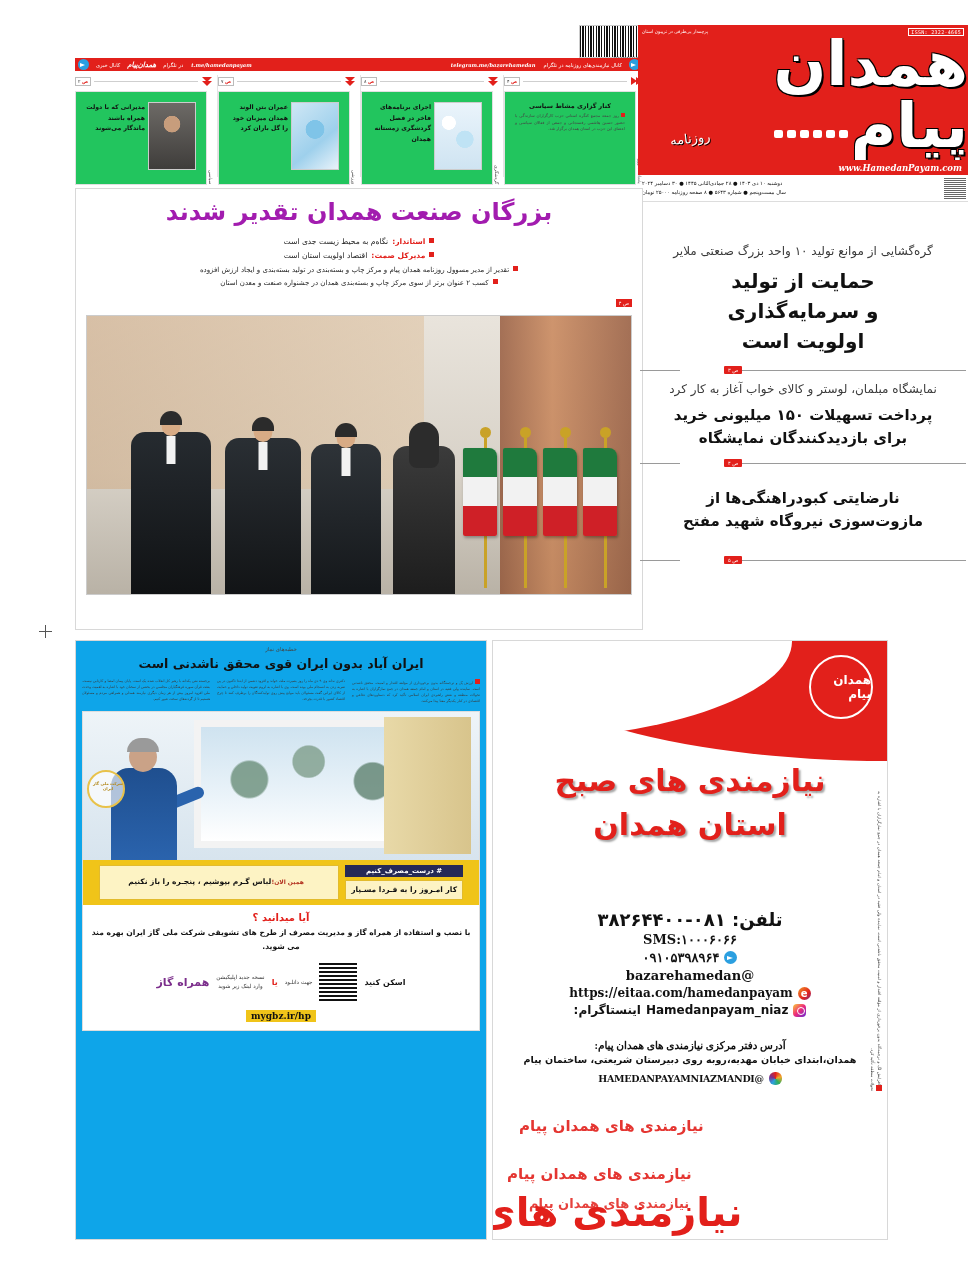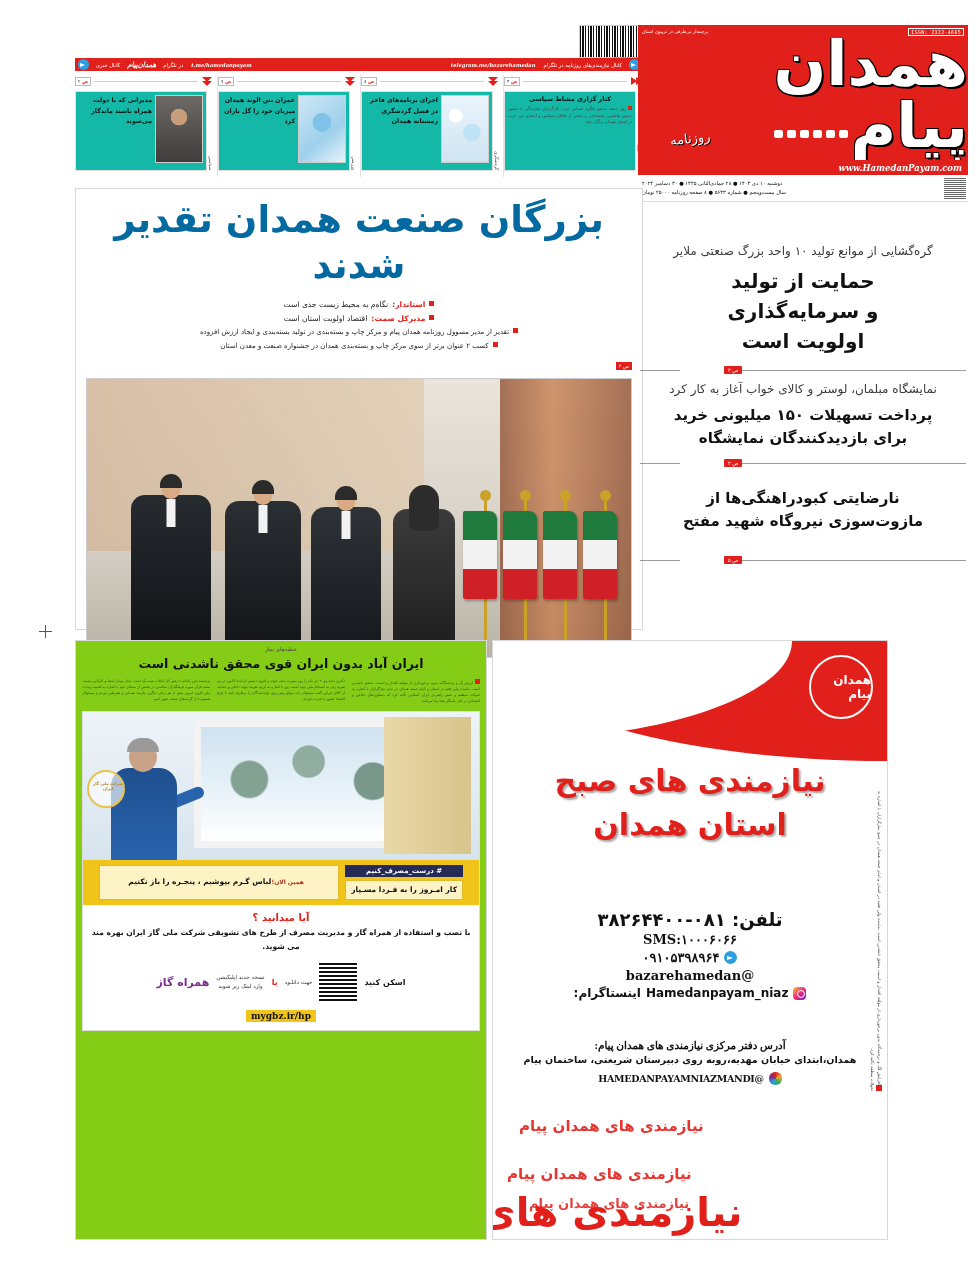--- a/index.html
+++ b/index.html
@@ -44,21 +44,21 @@
   .t-head{display:flex;align-items:center;direction:rtl;height:13px;}
   .t-arrow{width:13px;height:12px;position:relative;flex:0 0 auto;}
   .t-arrow svg{display:block;}
   .t-rule{flex:1;height:1px;background:#cfcfcf;margin:0 3px;}
   .t-page{font-size:4.6px;color:#333;border:1px solid #bbb;padding:0 2px;line-height:7px;
           background:#fff;white-space:nowrap;}
   .t-page b{color:#e2201b;}
   .t-body{display:flex;direction:rtl;margin-top:3px;}
   .t-sidelabel{writing-mode:vertical-rl;font-size:4.6px;color:#444;
                padding:1px 1px;letter-spacing:.3px;white-space:nowrap;flex:0 0 auto;}
-  .t-inner{flex:1;border:1px solid #e0e0e0;padding:3px;background:#14b8a6;min-height:72px;}
+  .t-inner{flex:1;border:1px solid #e0e0e0;padding:10px;background:#22c55e;min-height:72px;}
   .t-title{font-size:6.4px;font-weight:bold;text-align:center;line-height:1.45;color:#111;}
   .t-text{font-size:4.1px;line-height:1.55;color:#444;text-align:justify;margin-top:2px;}
   .t-text .sq{display:inline-block;width:4px;height:4px;background:#e2201b;margin-left:2px;}
   .t-withimg{display:flex;direction:rtl;gap:3px;}
   .t-withimg .ti-txt{flex:1;font-size:6.2px;font-weight:bold;line-height:1.7;
                      text-align:right;color:#111;}
   .thumb{width:46px;height:66px;border:1px solid #ccc;flex:0 0 auto;background:#dfe9f2;}
   .thumb.snow{background:
       radial-gradient(circle at 30% 30%,#fff 12%,transparent 13%),
       radial-gradient(circle at 65% 55%,#bfe3f5 18%,transparent 19%),
@@ -97,21 +97,21 @@
                     repeating-linear-gradient(90deg,#333 0 1px,#fff 1px 2px);
          opacity:.75;}
   .mh-dates{flex:1;display:flex;flex-direction:column;justify-content:center;
             align-items:flex-end;padding-left:4px;}
   .dline{display:flex;direction:rtl;align-items:center;gap:3px;
          font-size:5.2px;color:#111;white-space:nowrap;line-height:9px;}
 
   
   .lead{position:absolute;left:75px;top:188px;width:568px;height:442px;
         border:1px solid #d8d8d8;background:#fff;padding:8px 10px;box-sizing:border-box;}
-  .lead-h1{font-size:37px;font-weight:bold;text-align:center;color:#0369a1;
+  .lead-h1{font-size:24px;font-weight:bold;text-align:center;color:#a21caf;
            line-height:1.25;letter-spacing:-0.5px;direction:rtl;}
   .bullets{margin-top:8px;direction:rtl;}
   .b-row{display:flex;direction:rtl;align-items:baseline;justify-content:center;
          gap:4px;font-size:7.6px;line-height:1.9;color:#222;}
   .b-row .sq{width:5px;height:5px;background:#e2201b;flex:0 0 auto;
              position:relative;top:-1px;}
   .b-row b{color:#e2201b;font-weight:bold;}
   .b-row.small{font-size:7px;}
   .lead-pagetag{display:inline-block;background:#e2201b;color:#fff;font-size:5px;
                 padding:1px 3px;margin-top:3px;}
@@ -148,21 +148,21 @@
   .story-h{font-size:20px;font-weight:bold;text-align:center;line-height:1.5;
            color:#111;margin-top:5px;direction:rtl;letter-spacing:-0.3px;}
   .story-h.sm{font-size:15px;}
   .sep{display:flex;align-items:center;direction:rtl;margin:10px 2px 0 2px;}
   .sep .ln{flex:1;height:1px;background:#9a9a9a;}
   .sep .tag{background:#e2201b;color:#fff;font-size:5px;padding:1px 4px;
             margin-left:44px;border-radius:1px;white-space:nowrap;}
 
   
   .lowerleft{position:absolute;left:75px;top:640px;width:412px;height:600px;
-             border:1px solid #d8d8d8;box-sizing:border-box;padding:5px 6px;background:#84cc16;}
+             border:1px solid #d8d8d8;box-sizing:border-box;padding:5px 6px;background:#0ea5e9;}
   .ll-kicker{font-size:5.4px;text-align:center;color:#444;direction:rtl;}
   .ll-title{font-size:12.5px;font-weight:bold;text-align:center;color:#111;
             margin-top:3px;direction:rtl;line-height:1.5;}
   .ll-cols{display:flex;direction:rtl;gap:7px;margin-top:5px;}
   .ll-col{flex:1;font-size:3.5px;line-height:1.7;text-align:justify;color:#3a3a3a;
           direction:rtl;}
   .ll-col .lead-sq{display:inline-block;width:5px;height:5px;background:#e2201b;
                    margin-left:2px;}
 
   
@@ -625,20 +625,24 @@
         <span>SMS:</span><span>۱۰۰۰۶۰۶۶</span>
       </div>
       <div class="ra-line">
         <span class="ico tg"></span>
         <span class="ra-mob">۰۹۱۰۵۳۹۸۹۶۴</span>
       </div>
       <div class="ra-line">
         <span class="ra-at">@bazarehamedan</span>
       </div>
       <div class="ra-line">
+        <span class="ico eitaa"></span>
+        <span class="ra-link">https://eitaa.com/hamedanpayam</span>
+      </div>
+      <div class="ra-line">
         <span class="ico ig"></span>
         <span class="ra-insta">Hamedanpayam_niaz</span>
         <span class="ra-insta">اینستاگرام:</span>
       </div>
     </div>
 
     <div class="ra-addr">
       <div class="l1">آدرس دفتر مرکزی نیازمندی های همدان پیام:</div>
       <div class="l2">همدان،ابتدای خیابان مهدیه،روبه روی دبیرستان شریعتی، ساختمان پیام</div>
       <div class="ra-rub">

